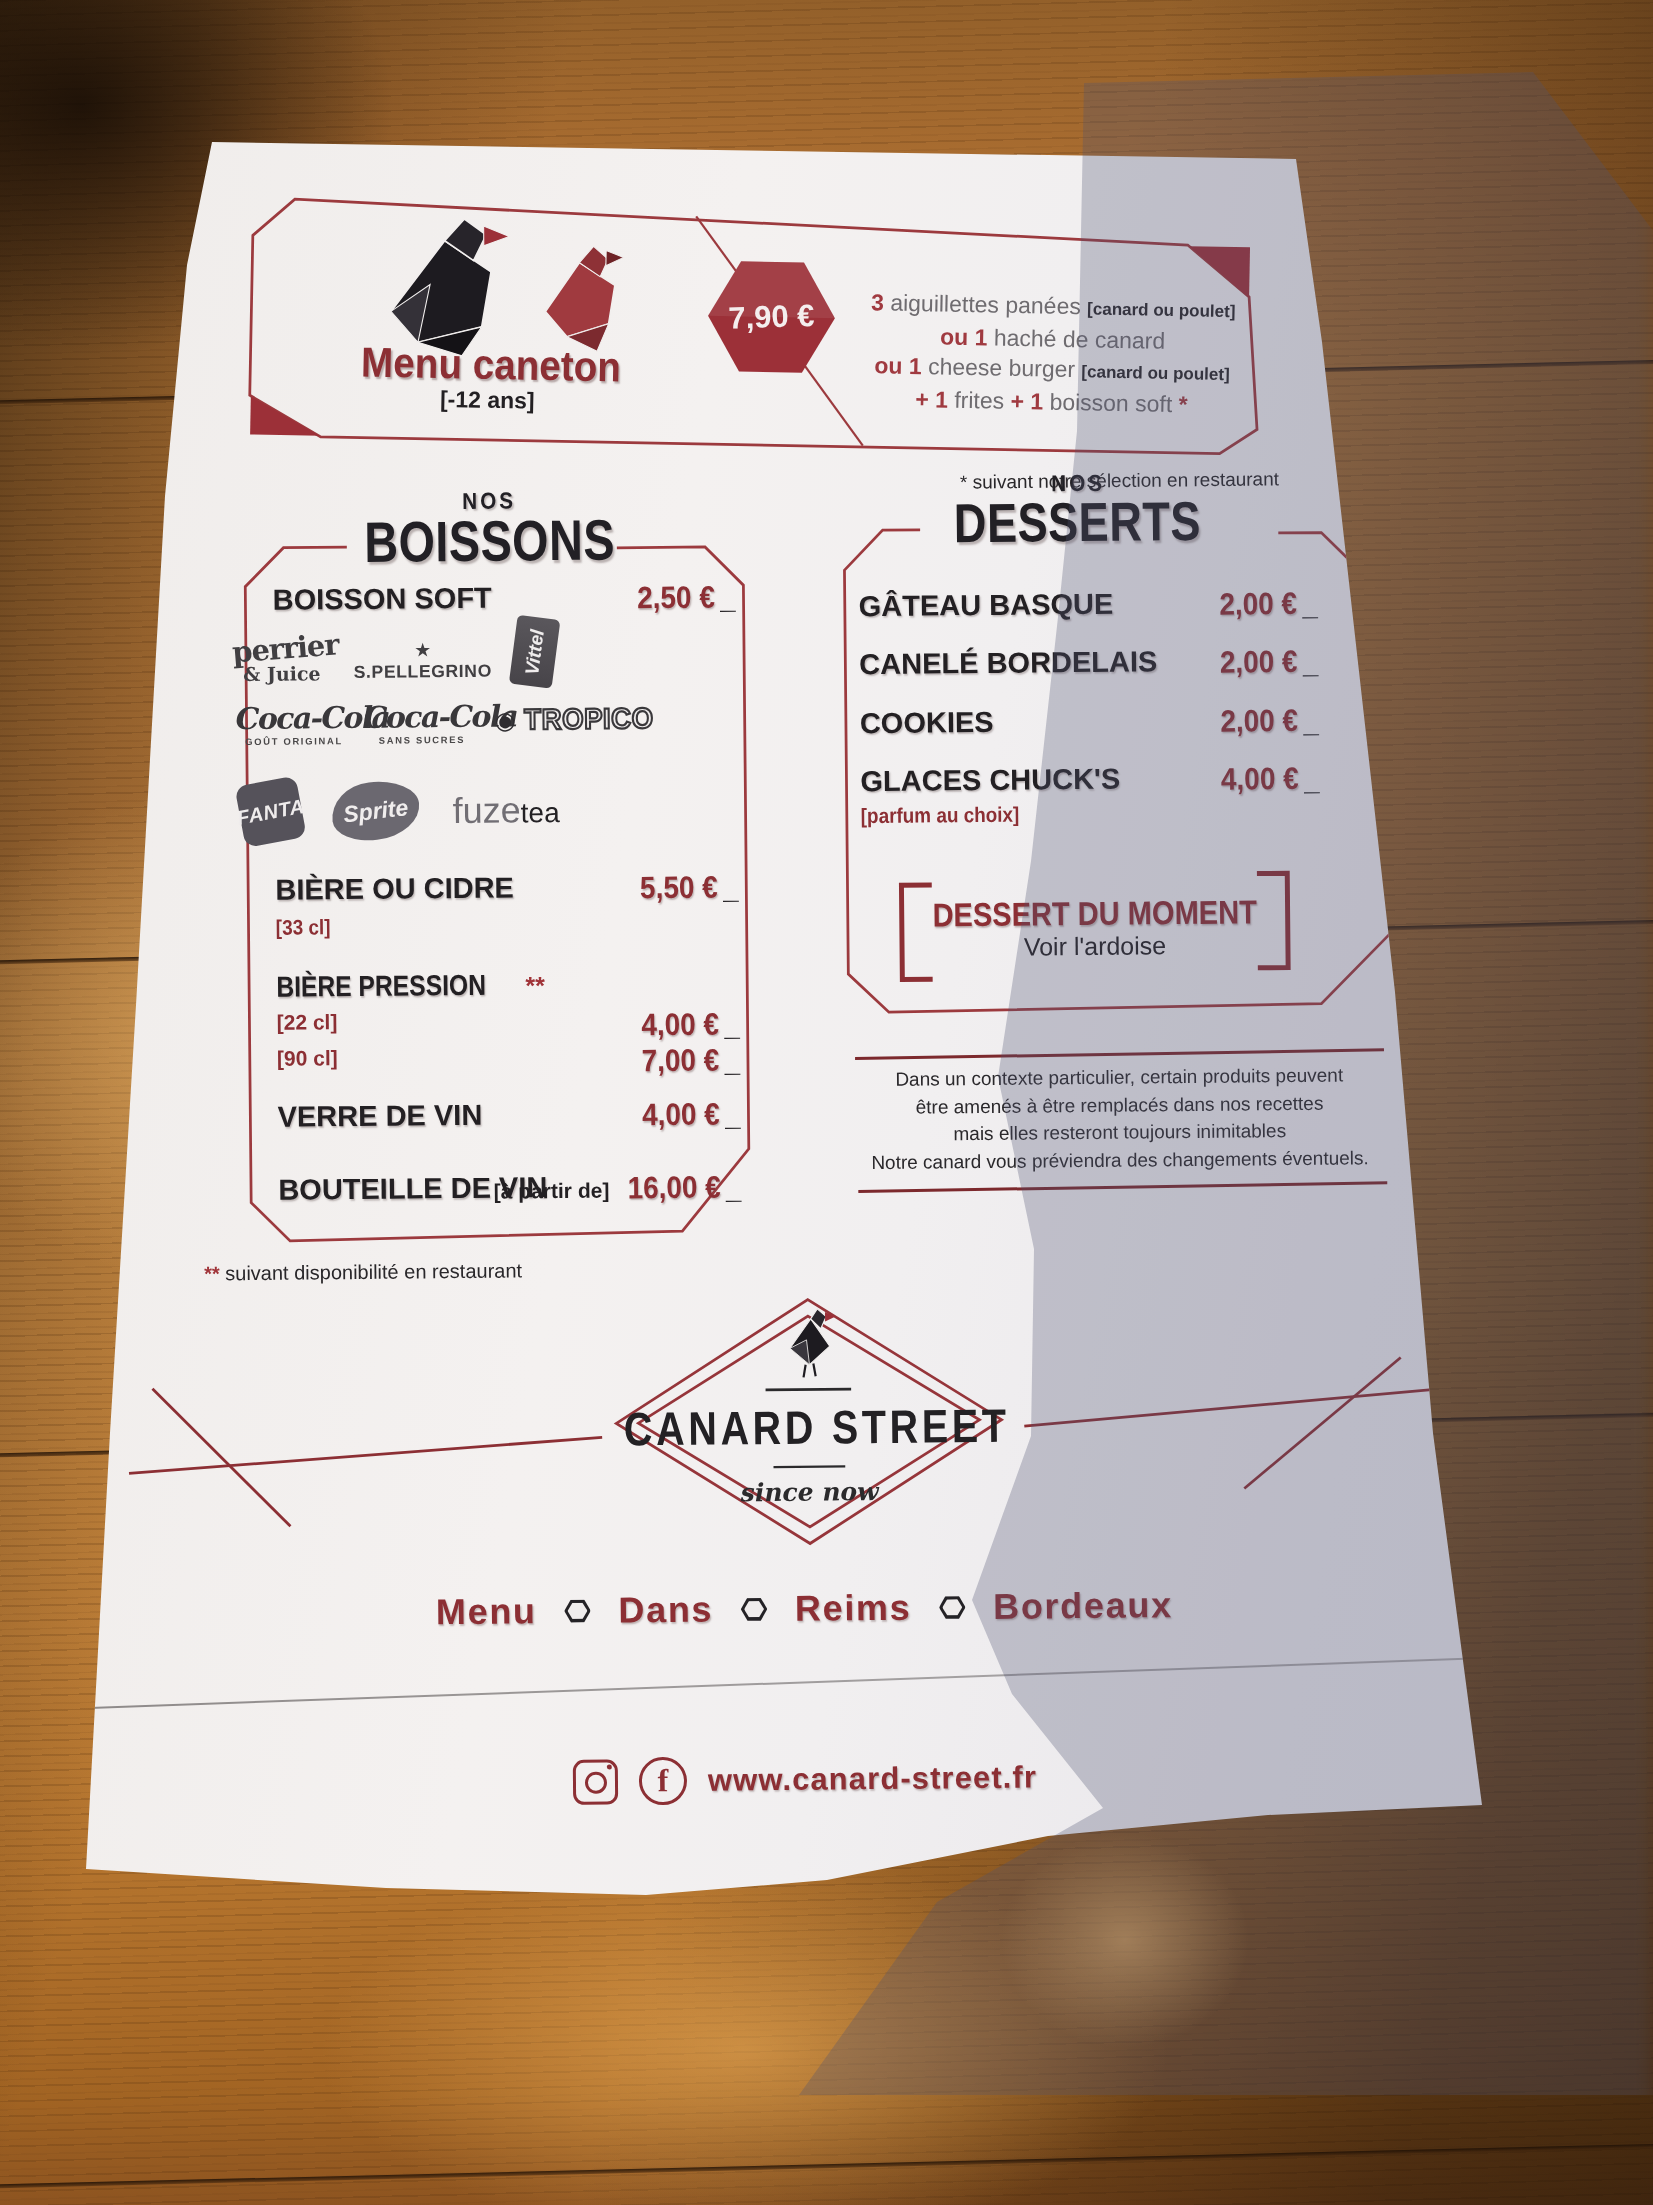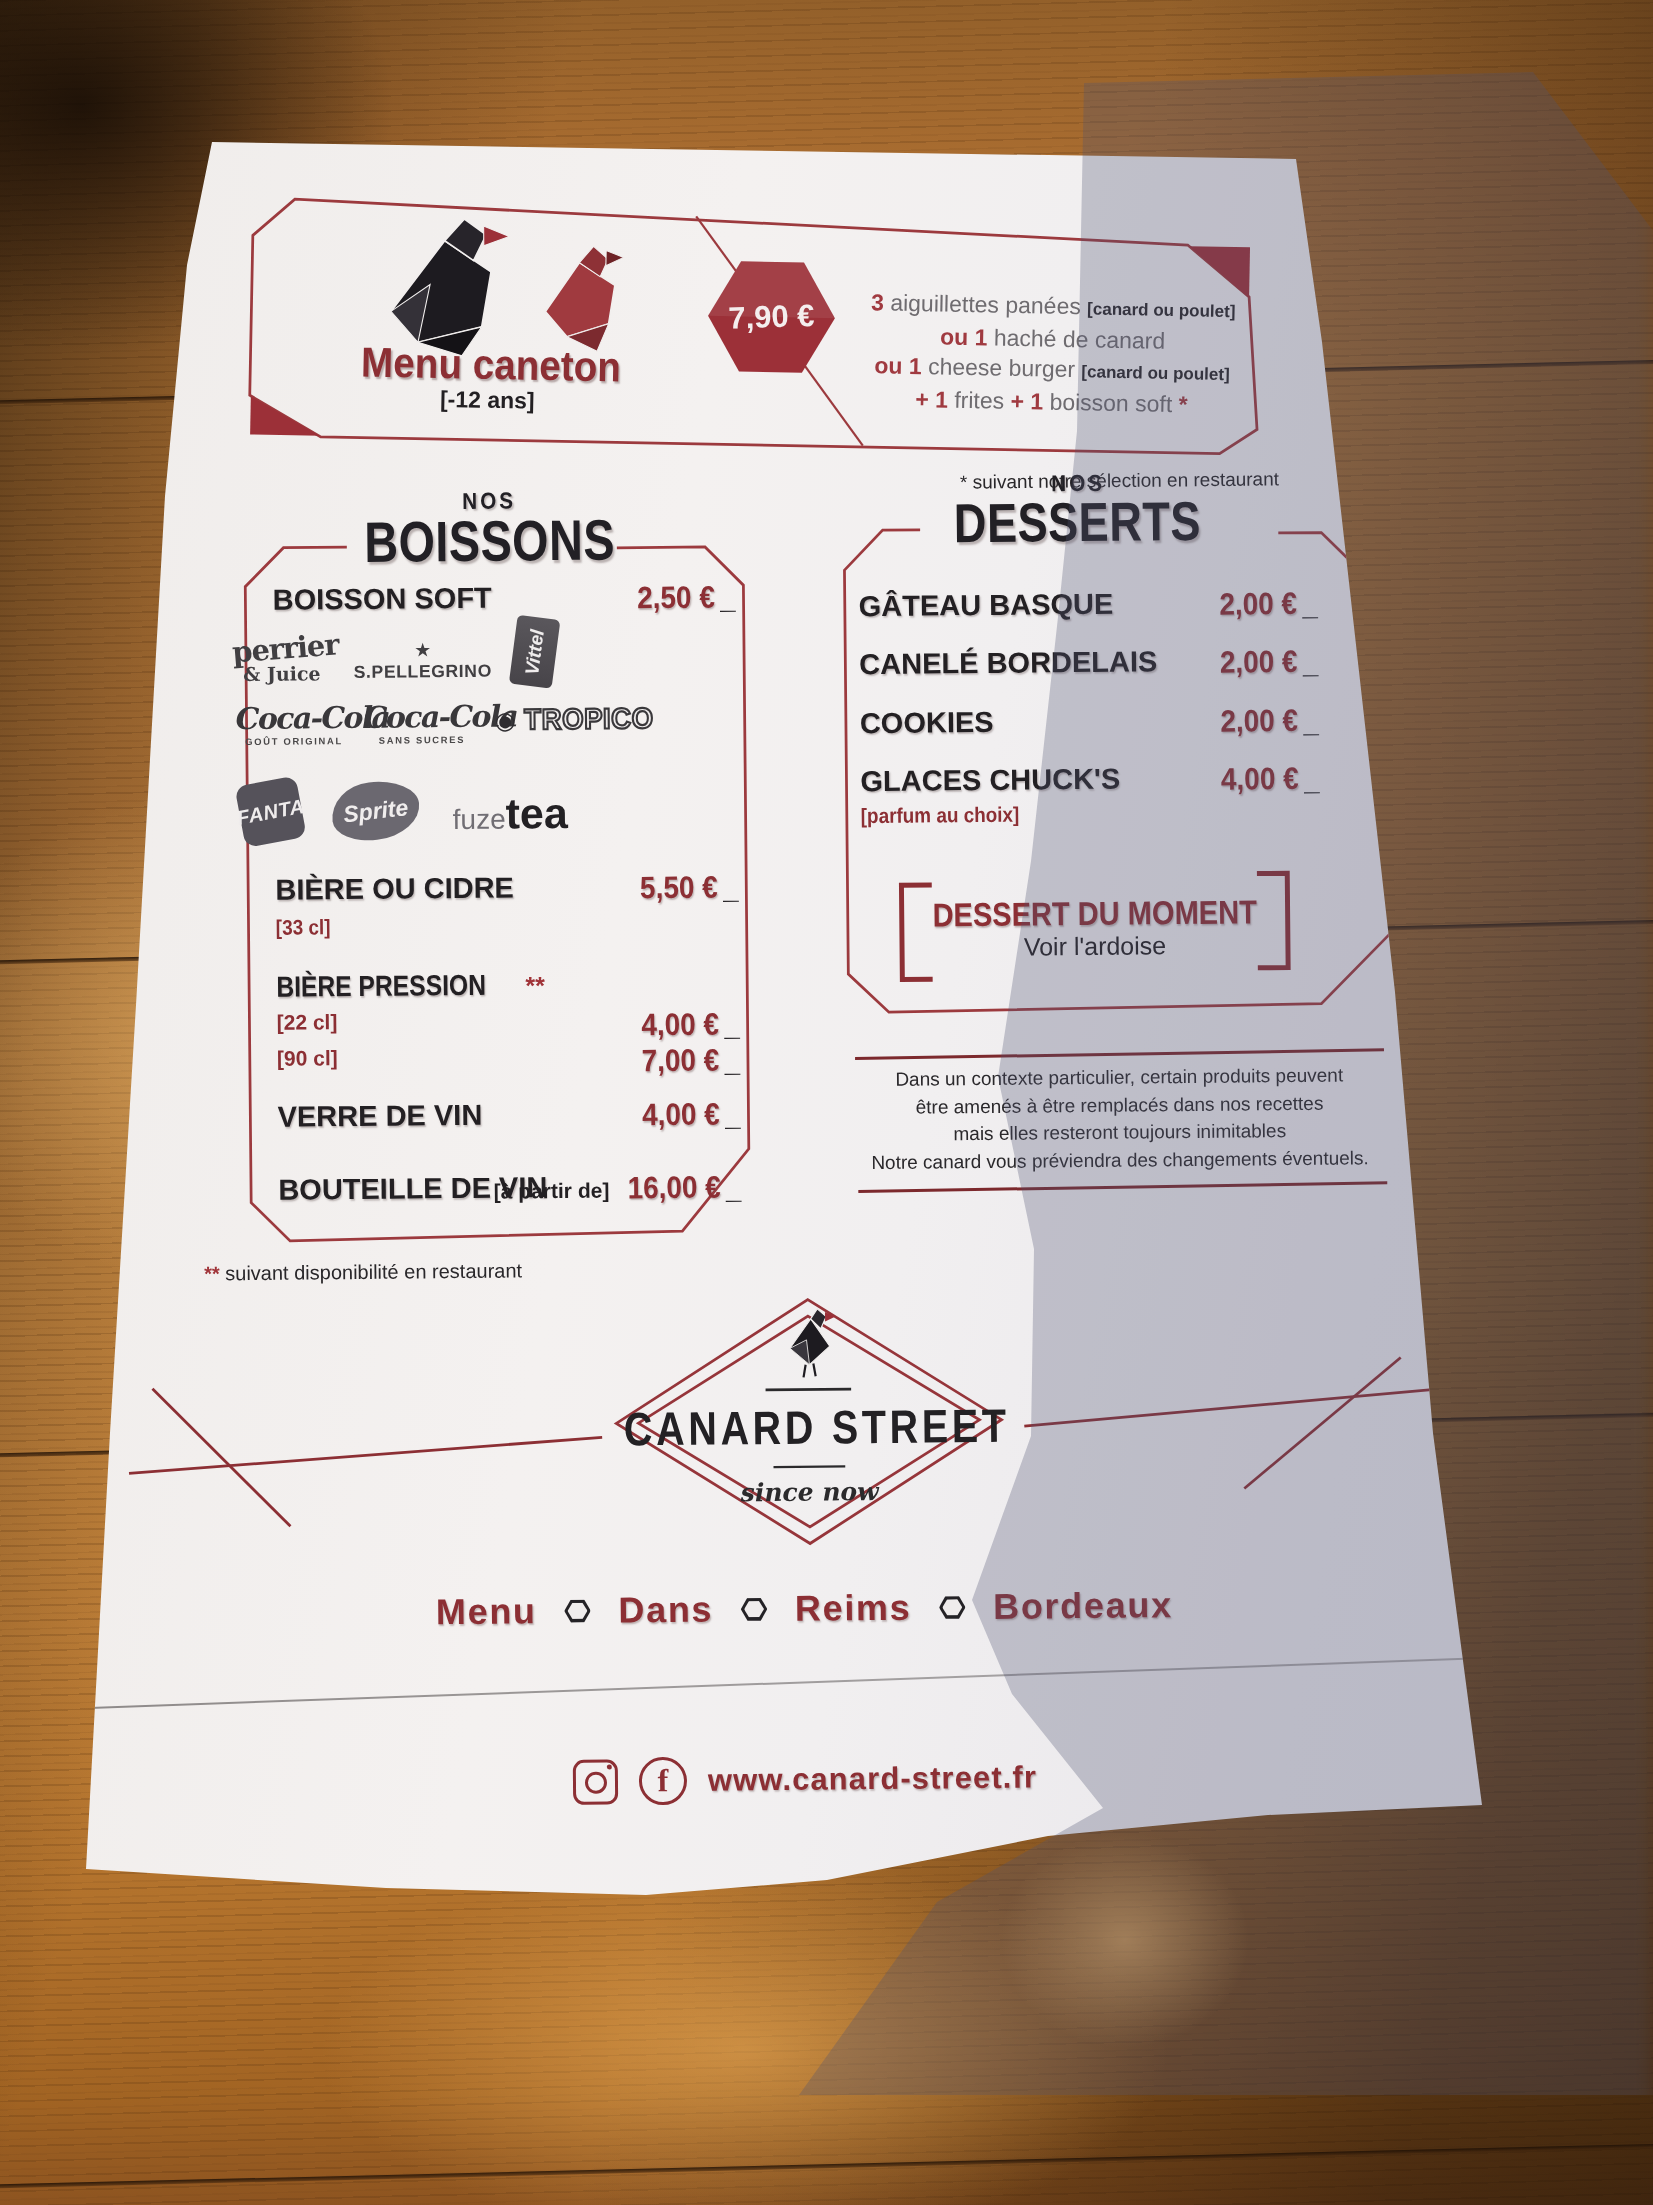--- a/index.html
+++ b/index.html
@@ -55,22 +55,22 @@
   .perrier{font-family:"DejaVu Serif",serif;font-weight:700;}
   .vitteltag{background:linear-gradient(180deg,#5a575c,#474449);border-radius:5.5px;display:flex;align-items:center;justify-content:center;}
   .vitteltag span{color:#efecec;font-style:italic;font-weight:700;font-size:19px;transform:rotate(-90deg);}
   .cocascript{font-family:"DejaVu Serif",serif;font-style:italic;font-weight:700;font-size:30px;letter-spacing:-1.7px;color:#39373a;white-space:nowrap;}
   .cococap{font-size:9.4px;letter-spacing:1.7px;color:#4a4849;font-weight:700;}
   .tropico{font-weight:800;font-size:29px;letter-spacing:0.6px;color:#f0eded;-webkit-text-stroke:2.2px #3a383b;white-space:nowrap;transform:scaleX(.95);}
   .fantabadge{background:#55525a;border-radius:12px;transform:rotate(-10deg);display:flex;align-items:center;justify-content:center;}
   .fantabadge span{color:#efecec;font-weight:800;font-style:italic;font-size:20px;letter-spacing:0.6px;}
   .spriteblob{background:#6b6870;border-radius:46% 54% 52% 48%/60% 45% 55% 40%;transform:rotate(-6deg);display:flex;align-items:center;justify-content:center;}
   .spriteblob span{color:#f0eded;font-weight:700;font-style:italic;font-size:23px;}
-  .fuze1{font-size:28px;color:#716e74;font-weight:500;}
-  .fuze2{font-size:43px;color:#232124;font-weight:700;}
+  .fuze1{font-size:36px;color:#716e74;font-weight:500;}
+  .fuze2{font-size:28px;color:#232124;font-weight:400;}
 </style>
 </head>
 <body>
 
 <div class="canvas noint">
 
   <div class="seam" style="top:380px;"></div>
   <div class="seam" style="top:940px;"></div>
   <div class="seam" style="top:1433px;"></div>
   <div class="seam" style="top:2164px;"></div>

